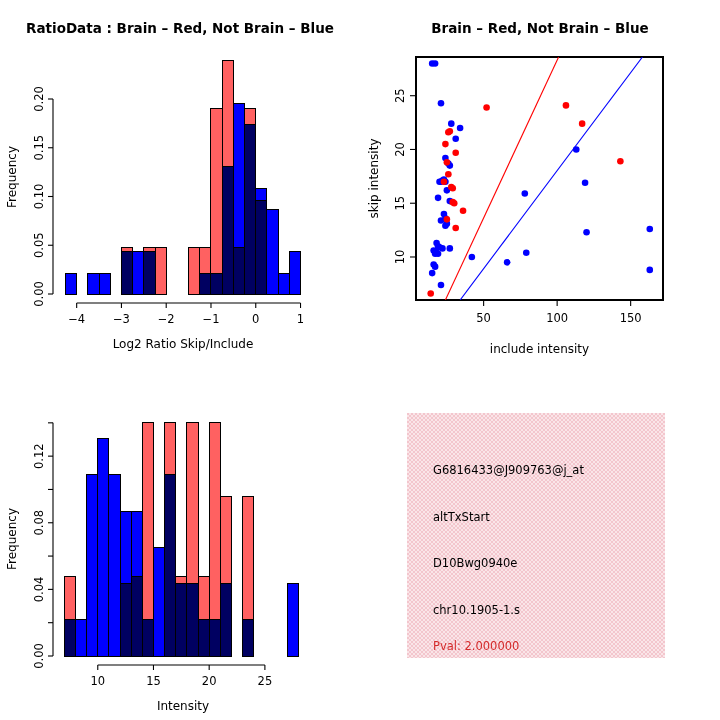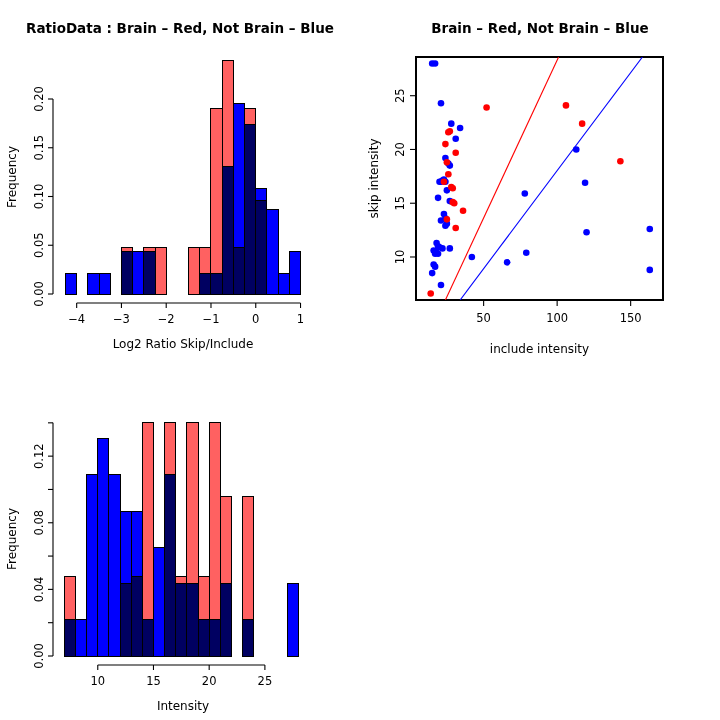--- a/index.html
+++ b/index.html
@@ -297,14 +297,23 @@
             <line x1="153.47488584474885" y1="305" x2="153.47488584474885" y2="310" stroke="#000" stroke-width="1.1"></line>
             <line x1="209.1826484018265" y1="305" x2="209.1826484018265" y2="310" stroke="#000" stroke-width="1.1"></line>
             <line x1="264.8904109589041" y1="305" x2="264.8904109589041" y2="310" stroke="#000" stroke-width="1.1"></line>
           </g>
           <text x="183" y="350" class="axis-title" text-anchor="middle">Intensity</text>
           <text x="16" y="179" class="axis-title" text-anchor="middle" transform="rotate(-90 16 179)">Frequency</text>
         </svg>
     </div>
   </div>
 
+  <div class="panel" id="panel-br">
+    <div id="info-panel">
+      <div class="info-line" style="top:50px;">G6816433@J909763@j_at</div>
+      <div class="info-line" style="top:97px;">altTxStart</div>
+      <div class="info-line" style="top:143px;">D10Bwg0940e</div>
+      <div class="info-line" style="top:190px;">chr10.1905-1.s</div>
+      <div class="info-line pval" style="top:226px;">Pval: 2.000000</div>
+    </div>
+  </div>
 
 </div>
 
 </body></html>

